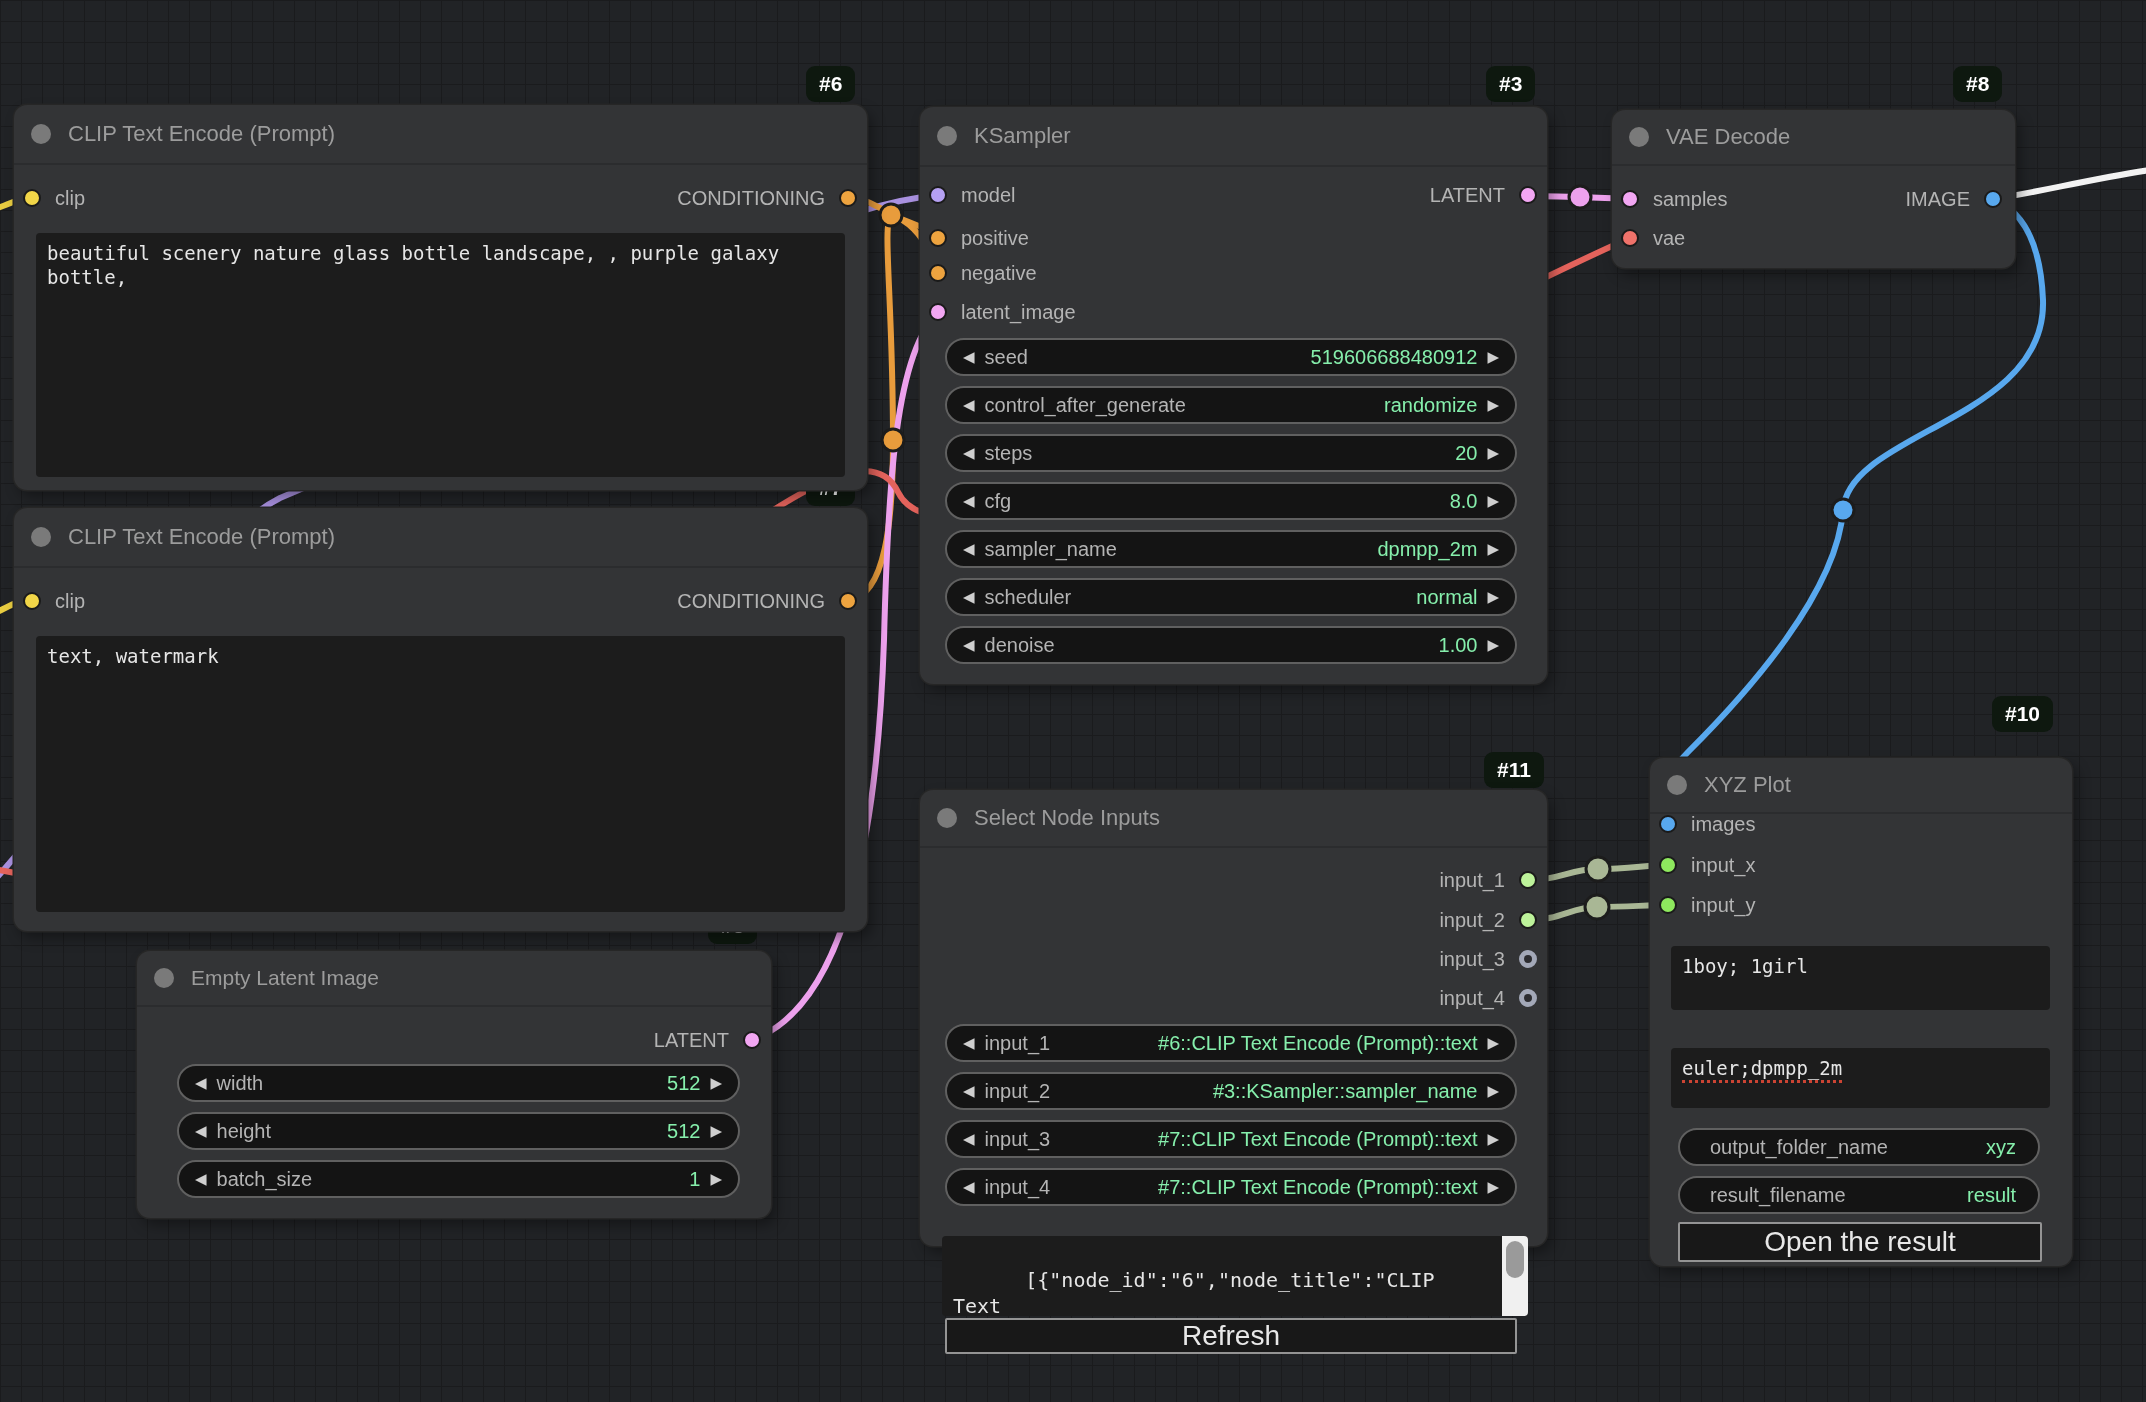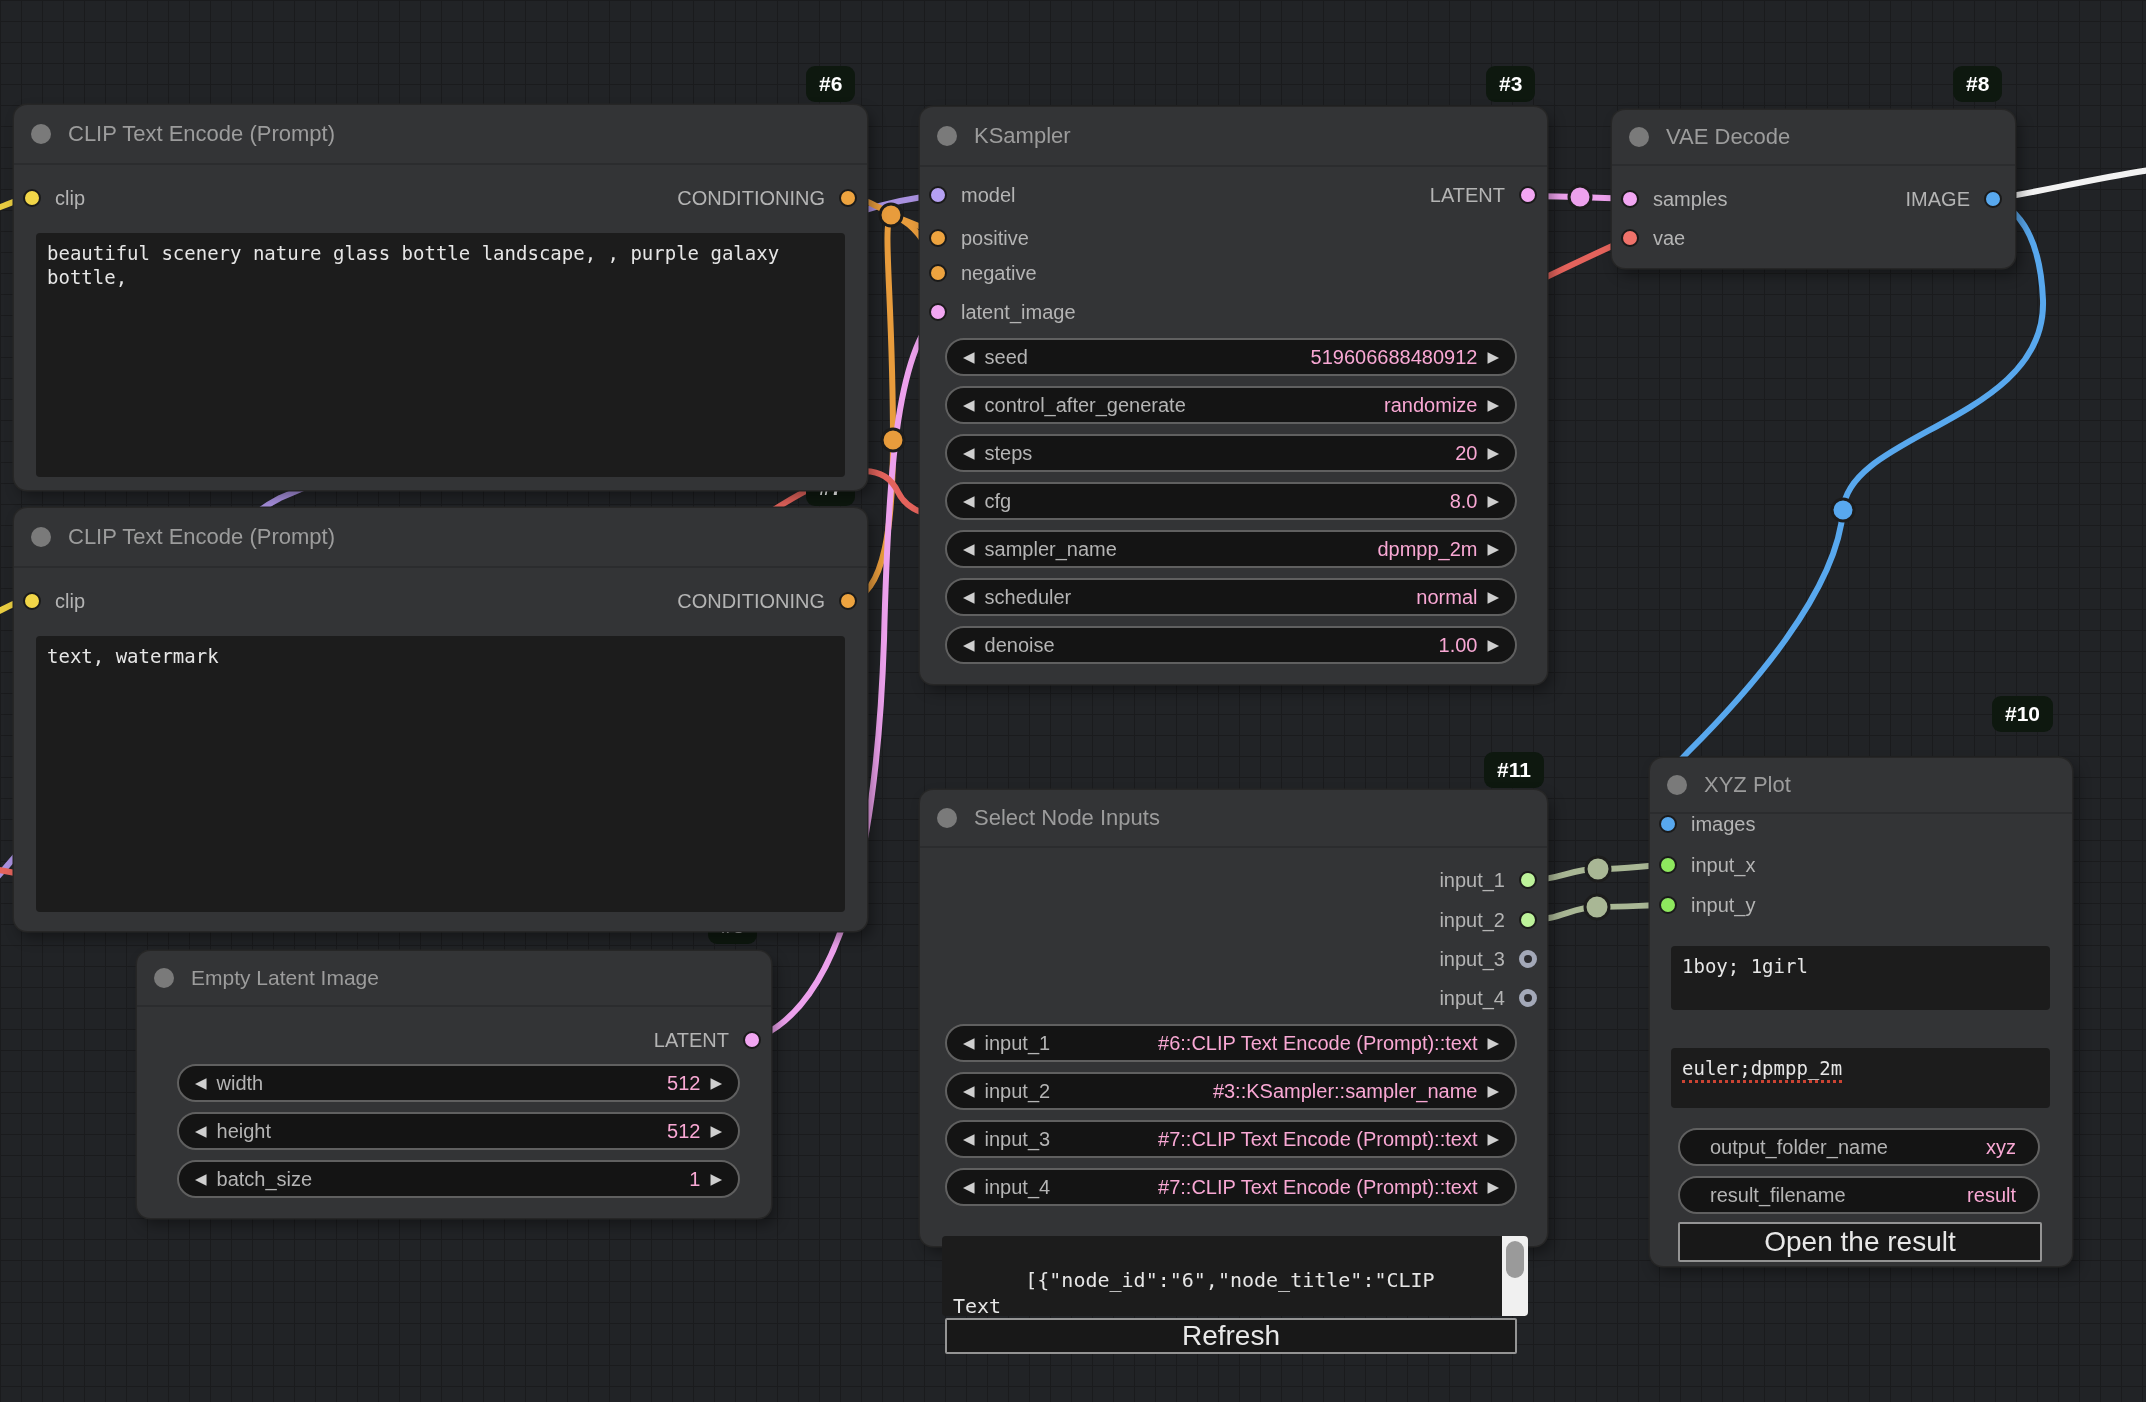--- a/index.html
+++ b/index.html
@@ -24,21 +24,21 @@
     font-size:20px;color:#b4b4b4;}
   .port.out{flex-direction:row-reverse;}
   .pdot{width:18px;height:18px;border-radius:50%;box-sizing:border-box;
     border:2px solid #1a1a1a;flex:0 0 auto;}
   .pdot.hollow{border:5px solid var(--port-sel-off,#a3a8b8);background:#2c2c30;}
   .pill{position:absolute;height:38px;box-sizing:border-box;background:#141414;
     border:2px solid #606060;border-radius:19px;display:flex;align-items:center;
     padding:0 16px;font-size:20px;}
   .arr{color:#cfcfcf;font-size:15px;flex:0 0 auto;}
   .plabel{color:#b4b4b4;margin:0 auto 0 10px;white-space:nowrap;}
-  .pvalue{color:#f9a8d4;margin:0 10px;white-space:nowrap;}
+  .pvalue{color:#86efac;margin:0 10px;white-space:nowrap;}
   .pill.noarr .plabel{margin-left:14px;}
   .pill.noarr .pvalue{margin-right:6px;}
   .ta{position:absolute;background:#1c1c1c;border-radius:4px;color:#e6e6e6;
     font-family:"DejaVu Sans Mono", monospace;font-size:19px;line-height:24px;
     padding:8px 11px;box-sizing:border-box;overflow:hidden;white-space:pre-wrap;
     word-break:break-word;}
   .ta.json{font-size:20px;line-height:26px;padding-right:38px;}
   .sq{text-decoration:none;border-bottom:3px dotted var(--accent-underline,#cc4433);padding-bottom:1px;}
   .sb-track{position:absolute;top:0;right:0;bottom:0;width:26px;background:#f0f0f0;}
   .sb-thumb{position:absolute;left:4px;right:4px;top:5px;height:37px;border-radius:9px;background:#9a9a9a;}

